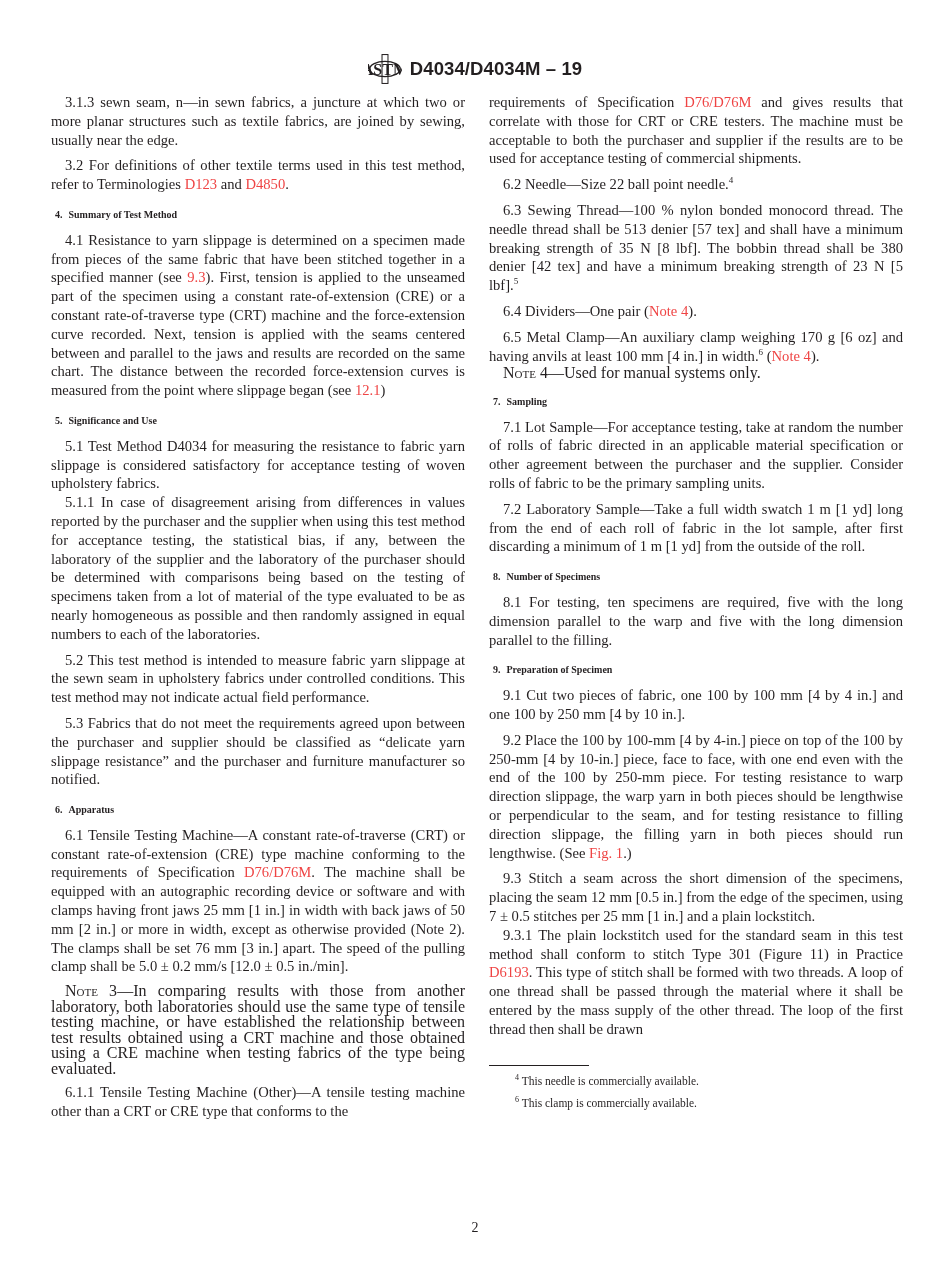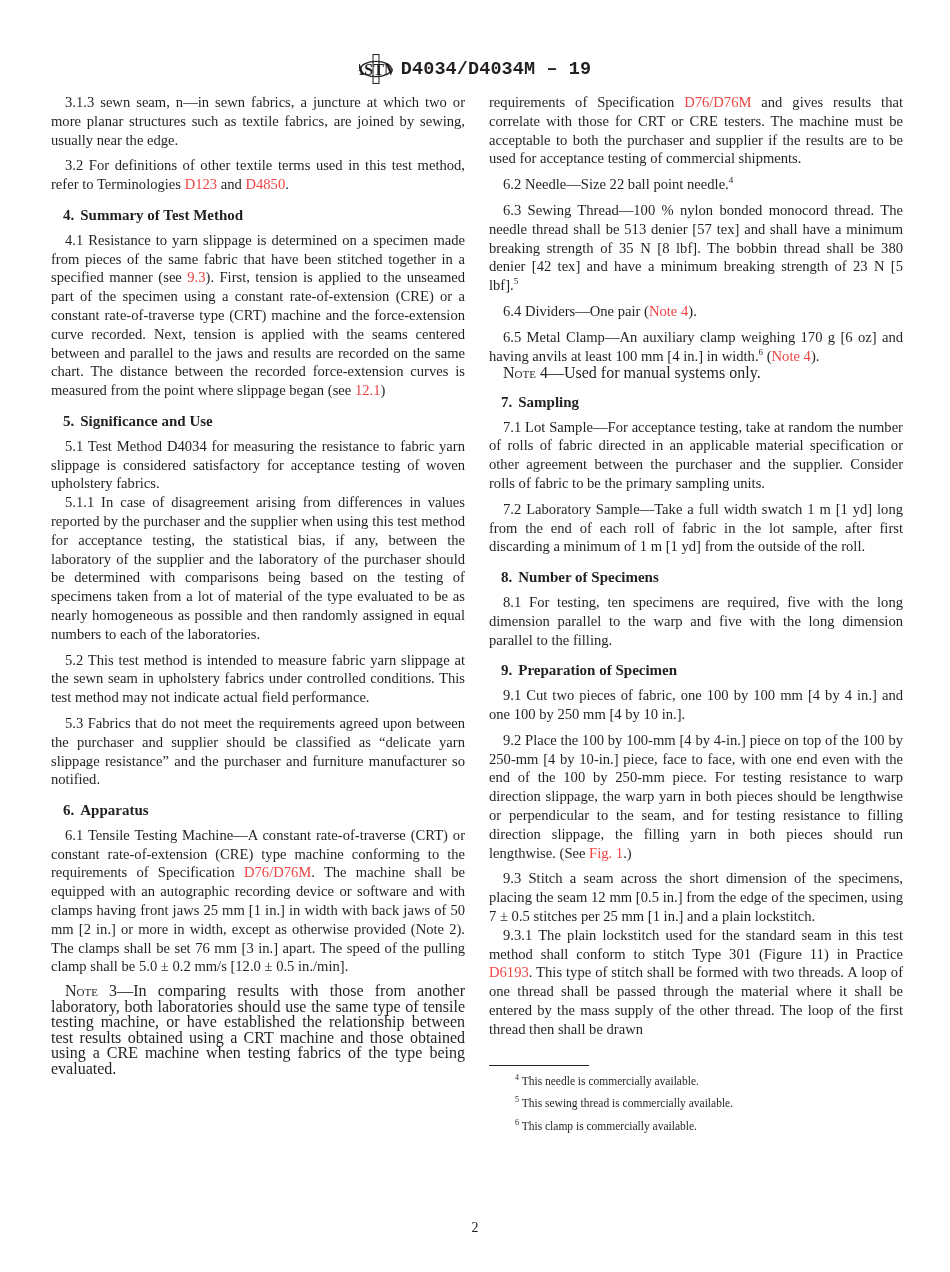--- a/index.html
+++ b/index.html
@@ -1,28 +1,28 @@
 <!DOCTYPE html>
 <html><head>
 <meta charset="utf-8">
 <style>
   html, body { margin: 0; padding: 0; background: #ffffff; }
   body { width: 950px; height: 1272px; position: relative; overflow: hidden;
          font-family: "Liberation Serif", "DejaVu Serif", serif; color: #231f20; }
   .header { position: absolute; top: 52px; left: 0; width: 950px; text-align: center;
             display: flex; justify-content: center; align-items: center; gap: 8px; }
   .logo { width: 34px; height: 34px; }
-  .doc-id { font-family: Liberation Mono, monospace; font-weight: bold;
+  .doc-id { font-family: Liberation Sans, sans-serif; font-weight: bold;
             font-size: 18.5px; color: #231f20; letter-spacing: 0.1px; }
   .col { position: absolute; top: 93px; width: 414px; font-size: 14.6px; line-height: 18.8px; }
   .col.left { left: 51px; }
   .col.right { left: 489px; }
   p { margin: 0 0 7px 0; text-align: justify; text-indent: 14px; hyphens: manual; }
   p.tight { margin-bottom: 0; }
-  h2 { font-size: 15px; font-weight: bold; margin: 12px 0 6px 12px; }
+  h2 { font-size: 10px; font-weight: bold; margin: 12px 0 6px 4px; }
   h2 .num { margin-right: 6px; }
   .link { color: #ef4444; }
   .note { font-size: 16px; line-height: 15.5px; text-align: justify; text-indent: 14px; margin: 0 0 7px 0; }
   .sc { font-variant: small-caps; }
   .ital { }
   sup { font-size: 9px; line-height: 0; vertical-align: 6px; }
   .fn-rule { width: 100px; border-top: 1px solid #231f20; margin: 26px 0 8px 0; }
   .fn { font-size: 11.5px; line-height: 14.6px; padding-left: 18px; margin: 8px; }
   .fn sup { font-size: 8px; vertical-align: 5px; }
   .page-num { position: absolute; top: 1220px; left: 0; width: 950px; text-align: center; font-size: 14px; }
@@ -54,20 +54,21 @@
   <p>5.1.1 In case of disagreement arising from differences in values reported by the purchaser and the supplier when using this test method for acceptance testing, the statistical bias, if any, between the laboratory of the supplier and the laboratory of the purchaser should be determined with comparisons being based on the testing of specimens taken from a lot of material of the type evaluated to be as nearly homogeneous as possible and then randomly assigned in equal numbers to each of the laboratories.</p>
   <p>5.2 This test method is intended to measure fabric yarn slippage at the sewn seam in upholstery fabrics under con­trolled conditions. This test method may not indicate actual field performance.</p>
   <p>5.3 Fabrics that do not meet the requirements agreed upon between the purchaser and supplier should be classified as “delicate yarn slippage resistance” and the purchaser and furniture manufacturer so notified.</p>
 
   <h2><span class="num">6.</span><span>Apparatus</span></h2>
 
   <p><span>6.1</span> <span class="ital">Tensile Testing Machine</span><span>—A constant rate-of-traverse (CRT) or constant rate-of-extension (CRE) type machine conforming to the requirements of Specification </span><span class="link">D76/D76M</span><span>. The machine shall be equipped with an autographic recording device or software and with clamps having front jaws 25 mm [1 in.] in width with back jaws of 50 mm [2 in.] or more in width, except as otherwise provided (Note 2). The clamps shall be set 76 mm [3 in.] apart. The speed of the pulling clamp shall be 5.0 ± 0.2 mm/s [12.0 ± 0.5 in./min].</span></p>
 
   <div class="note"><span class="sc">Note 3</span><span>—In comparing results with those from another laboratory, both laboratories should use the same type of tensile testing machine, or have established the relationship between test results obtained using a CRT machine and those obtained using a CRE machine when testing fabrics of the type being evaluated.</span></div>
 
+  <p><span>6.1.1</span> <span class="ital">Tensile Testing Machine (Other)</span><span>—A tensile testing machine other than a CRT or CRE type that conforms to the</span></p>
 </div>
 
 <div class="col right">
   <p style="text-indent:0"><span>requirements of Specification </span><span class="link">D76/D76M</span><span> and gives results that correlate with those for CRT or CRE testers. The machine must be acceptable to both the purchaser and supplier if the results are to be used for acceptance testing of commercial shipments.</span></p>
 
   <p><span>6.2</span> <span class="ital">Needle</span><span>—Size 22 ball point needle.</span><sup>4</sup></p>
 
   <p><span>6.3</span> <span class="ital">Sewing Thread</span><span>—100 % nylon bonded monocord thread. The needle thread shall be 513 denier [57 tex] and shall have a minimum breaking strength of 35 N [8 lbf]. The bobbin thread shall be 380 denier [42 tex] and have a minimum breaking strength of 23 N [5 lbf].</span><sup>5</sup></p>
 
   <p><span>6.4</span> <span class="ital">Dividers</span><span>—One pair (</span><span class="link">Note 4</span><span>).</span></p>
@@ -91,17 +92,16 @@
   <p>9.1 Cut two pieces of fabric, one 100 by 100 mm [4 by 4 in.] and one 100 by 250 mm [4 by 10 in.].</p>
 
   <p><span>9.2 Place the 100 by 100-mm [4 by 4-in.] piece on top of the 100 by 250-mm [4 by 10-in.] piece, face to face, with one end even with the end of the 100 by 250-mm piece. For testing resistance to warp direction slippage, the warp yarn in both pieces should be lengthwise or perpendicular to the seam, and for testing resistance to filling direction slippage, the filling yarn in both pieces should run lengthwise. (See </span><span class="link">Fig. 1</span><span>.)</span></p>
 
   <p class="tight">9.3 Stitch a seam across the short dimension of the specimens, placing the seam 12 mm [0.5 in.] from the edge of the specimen, using 7 ± 0.5 stitches per 25 mm [1 in.] and a plain lockstitch.</p>
 
   <p><span>9.3.1 The plain lockstitch used for the standard seam in this test method shall conform to stitch Type 301 (Figure 11) in Practice </span><span class="link">D6193</span><span>. This type of stitch shall be formed with two threads. A loop of one thread shall be passed through the material where it shall be entered by the mass supply of the other thread. The loop of the first thread then shall be drawn</span></p>
 
   <div class="fn-rule"></div>
   <div class="fn"><sup>4</sup> <span>This needle is commercially available.</span></div>
-  <div class="fn"><sup>5</sup> <span>This sewing thread is commercially available.</span></div>
   <div class="fn"><sup>6</sup> <span>This clamp is commercially available.</span></div>
 </div>
 
 <div class="page-num">2</div>
 
 </body></html>

